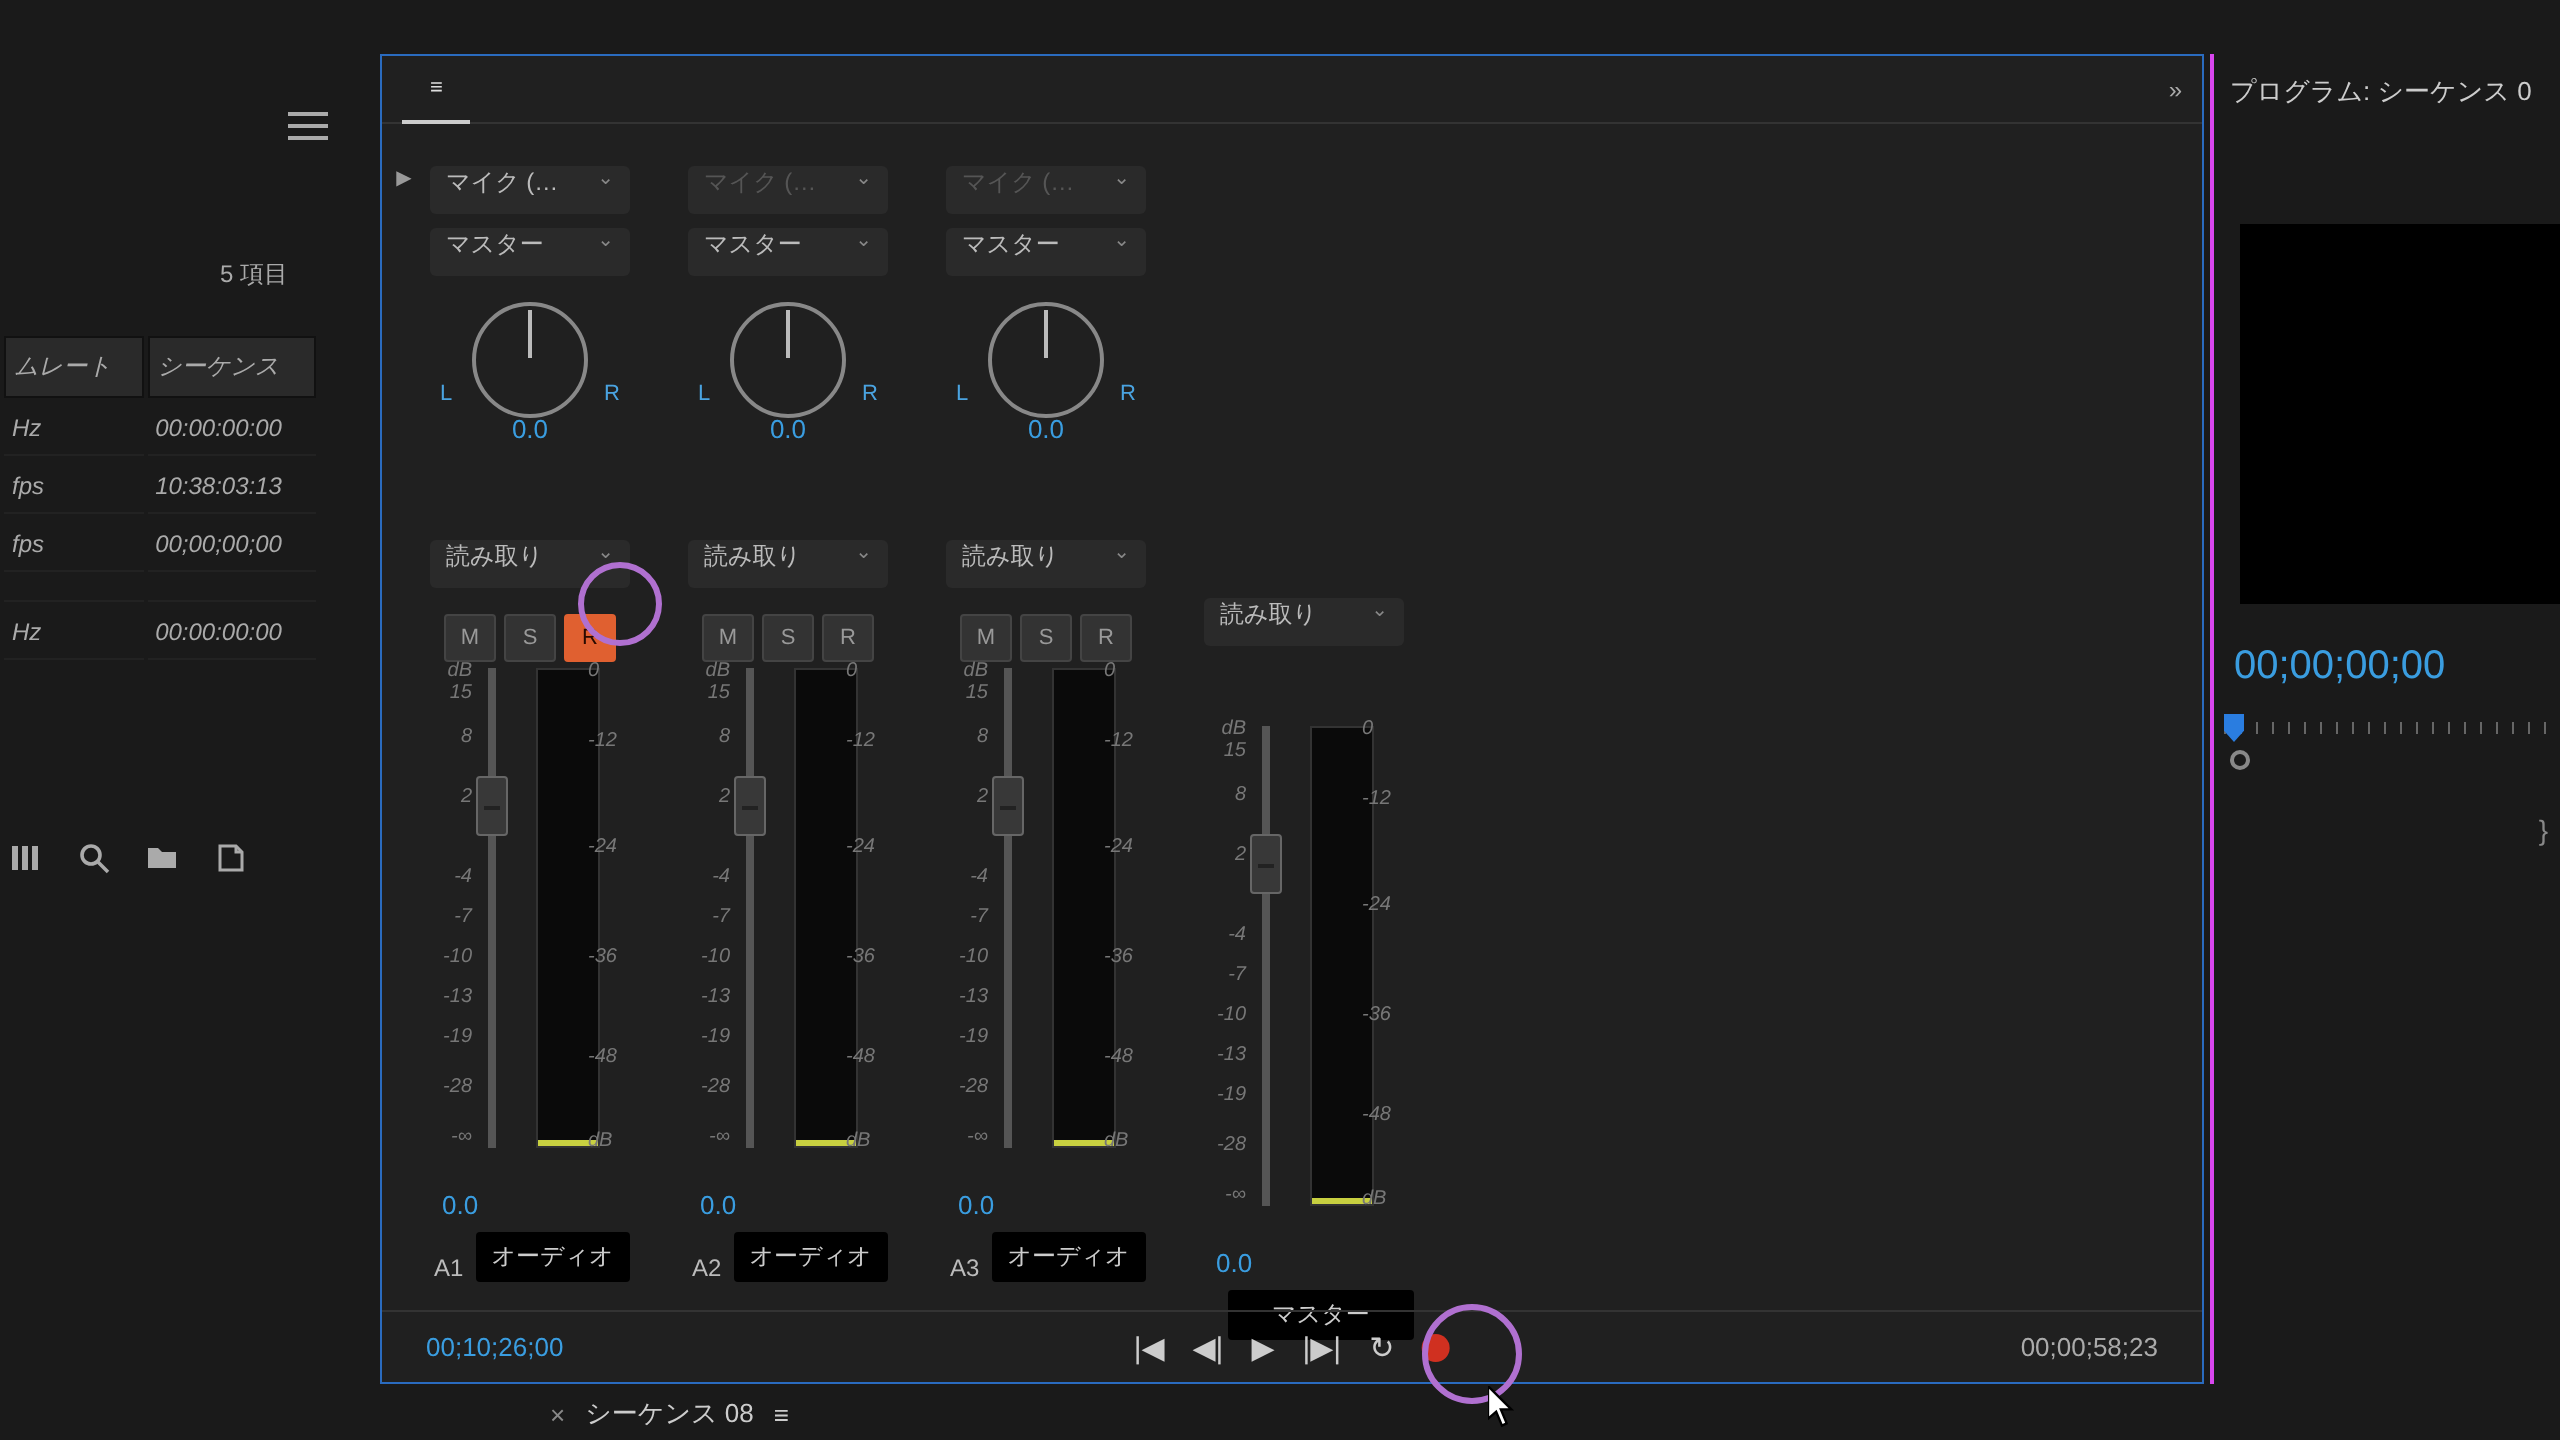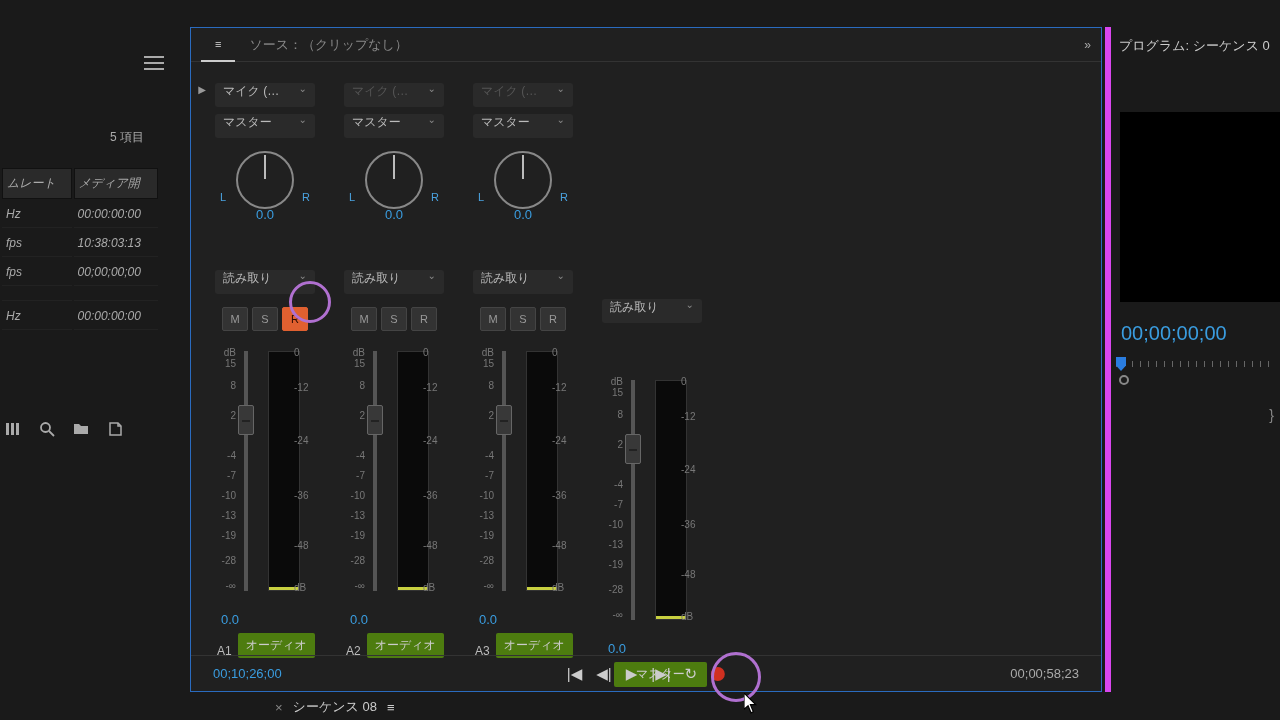--- a/index.html
+++ b/index.html
@@ -29,44 +29,44 @@
   .pan-knob{width:58px;height:58px;border:2px solid #888;border-radius:50%;position:relative;margin-top:6px;}
   .pan-knob::after{content:"";position:absolute;top:2px;left:50%;width:2px;height:24px;background:#bbb;transform:translateX(-50%);}
   .pan-lr{display:flex;width:90px;justify-content:space-between;margin-top:-18px;font-size:11px;}
   .pan-lr .l{color:#4aa3e0;}
   .pan-lr .r{color:#4aa3e0;}
   .pan-val{color:#3a9de0;font-size:13px;margin-top:4px;}
   .mode-row{margin-top:48px;}
   .btn-row{display:flex;gap:4px;margin-top:6px;}
   .small-btn{width:26px;height:24px;background:#333;border:1px solid #444;display:flex;align-items:center;justify-content:center;color:#999;font-size:11px;cursor:pointer;border-radius:2px;}
   .small-btn.arm{background:#e06030;color:#2a0a00;border-color:#e06030;}
-  .meter-wrap{position:relative;width:110px;height:255px;margin-top:20px;}
+  .meter-wrap{position:relative;width:110px;height:255px;margin-top:3px;font-style:italic;}
   .scale-l{position:absolute;left:0;top:0;width:28px;height:100%;text-align:right;color:#777;font-size:10px;}
   .scale-l div,.scale-r div{line-height:1;position:absolute;right:2px;}
   .scale-r{position:absolute;right:0;top:0;width:28px;text-align:right;color:#777;font-size:10px;}
   .scale-r div{right:auto;left:2px;}
   .fader-track{position:absolute;left:34px;top:0;width:4px;height:240px;background:linear-gradient(#555,#555);}
   .fader-handle{position:absolute;left:28px;width:16px;height:30px;background:#383838;border:1px solid #666;border-radius:2px;}
   .fader-handle::after{content:"";position:absolute;left:3px;right:3px;top:50%;height:2px;background:#222;}
   .meter-bar{position:absolute;left:58px;top:0;width:32px;height:240px;background:#0a0a0a;border:1px solid #333;}
   .meter-peak{position:absolute;left:0;right:0;bottom:0;height:3px;background:#c8d040;}
   .fader-val{color:#3a9de0;font-size:13px;align-self:flex-start;margin-left:18px;margin-top:6px;}
   .track-label-row{display:flex;align-items:flex-end;gap:6px;margin-top:6px;align-self:flex-start;margin-left:14px;}
   .track-id{color:#bbb;font-size:12px;}
-  .track-name{background:#4d7c0f;padding:4px 8px;border-radius:2px;font-size:12px;color:#ccc;}
+  .track-name{background:#000000;padding:4px 8px;border-radius:2px;font-size:12px;color:#ccc;}
   .transport{position:absolute;bottom:0;left:0;right:0;height:36px;display:flex;align-items:center;padding:0 22px;border-top:1px solid #333;}
   .tc-left{color:#3a9de0;font-size:13px;}
   .transport-ctrls{position:absolute;left:50%;transform:translateX(-50%);display:flex;gap:14px;align-items:center;}
   .transport-ctrls span{color:#ccc;font-size:15px;cursor:pointer;}
   .rec-btn{width:14px;height:14px;background:#d03020;border-radius:50%;}
   .tc-right{margin-left:auto;color:#aaa;font-size:13px;}
   .highlight-circle{position:absolute;width:42px;height:42px;border:3px solid #b070d0;border-radius:50%;pointer-events:none;z-index:50;}
   .hc1{top:281px;left:289px;}
   .hc2{top:652px;left:711px;width:50px;height:50px;}
-  .right-panel{position:absolute;right:0;top:27px;width:175px;height:665px;background:#1a1a1a;border-left:6px solid #d946ef;}
+  .right-panel{position:absolute;right:0;top:27px;width:175px;height:665px;background:#1a1a1a;border-left:2px solid #d946ef;}
   .right-tab{padding:10px 8px;color:#ccc;font-size:13px;}
   .preview{position:absolute;top:85px;right:0;width:160px;height:190px;background:#000;}
   .tc-display{position:absolute;top:295px;left:10px;color:#3a9de0;font-size:20px;}
   .ruler{position:absolute;top:330px;left:5px;right:5px;height:24px;}
   .ruler-track{position:absolute;top:4px;left:0;right:0;height:6px;background:repeating-linear-gradient(90deg,#666 0,#666 1px,transparent 1px,transparent 8px);}
   .ruler-play{position:absolute;top:0;left:0;width:10px;height:14px;background:#2a7de0;clip-path:polygon(0 0,100% 0,100% 60%,50% 100%,0 60%);}
   .ruler-circle{position:absolute;top:18px;left:3px;width:10px;height:10px;border:2px solid #888;border-radius:50%;}
   .right-chev{position:absolute;top:380px;right:6px;color:#888;font-size:14px;}
   .seq-tab{position:absolute;bottom:0;left:265px;display:flex;align-items:center;gap:10px;padding:4px 10px;color:#ccc;font-size:13px;}
   .seq-tab .x{color:#888;}
@@ -82,21 +82,21 @@
   <div class="hamburger">
       <span></span>
       <span></span>
       <span></span>
     </div>
   <div class="item-count">5 項目</div>
   <table class="left-table">
     <thead>
         <tr>
       <th>ムレート</th>
-      <th>メディア開</th>
+      <th>シーケンス</th>
     </tr>
       </thead>
     <tbody>
       <tr>
           <td>Hz</td>
           <td>00:00:00:00</td>
         </tr>
       <tr>
           <td>fps</td>
           <td>10:38:03:13</td>
@@ -133,21 +133,20 @@
           <path d="M11 2v3h3" fill="none" stroke="#aaa" stroke-width="1.5"></path>
         </svg></span>
   </div>
 </div>
 
 <div class="mixer-panel">
   <div class="tabs">
     <div class="tab active">
         <span class="menu-ic">≡</span>
       </div>
-    <div class="tab">ソース：（クリップなし）</div>
     <div class="overflow">»</div>
   </div>
 
   <div class="expand-arrow">▶</div>
 
   <div class="channels-area">
 
     <div class="channel">
       <div class="dropdown">
           <span>マイク (…</span>

